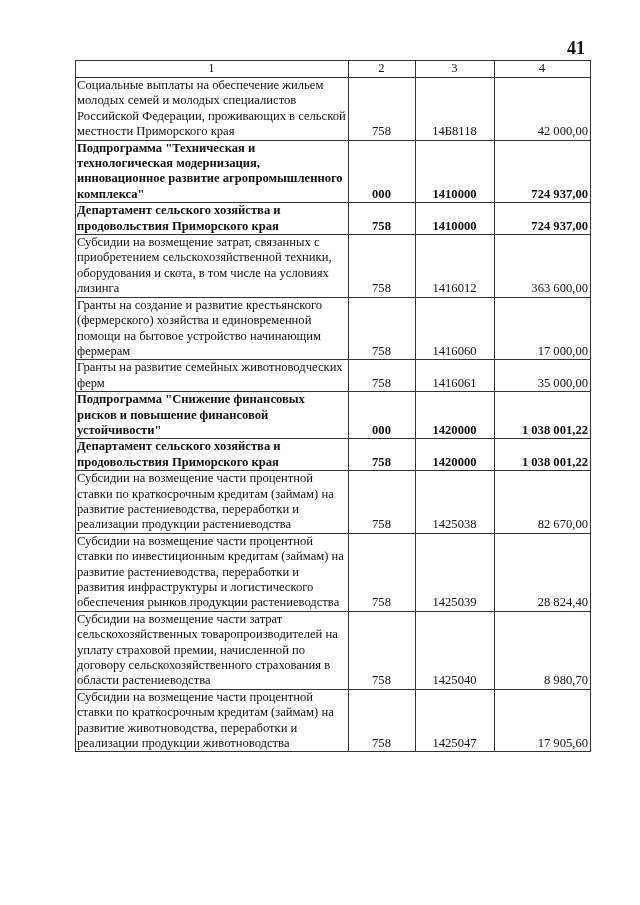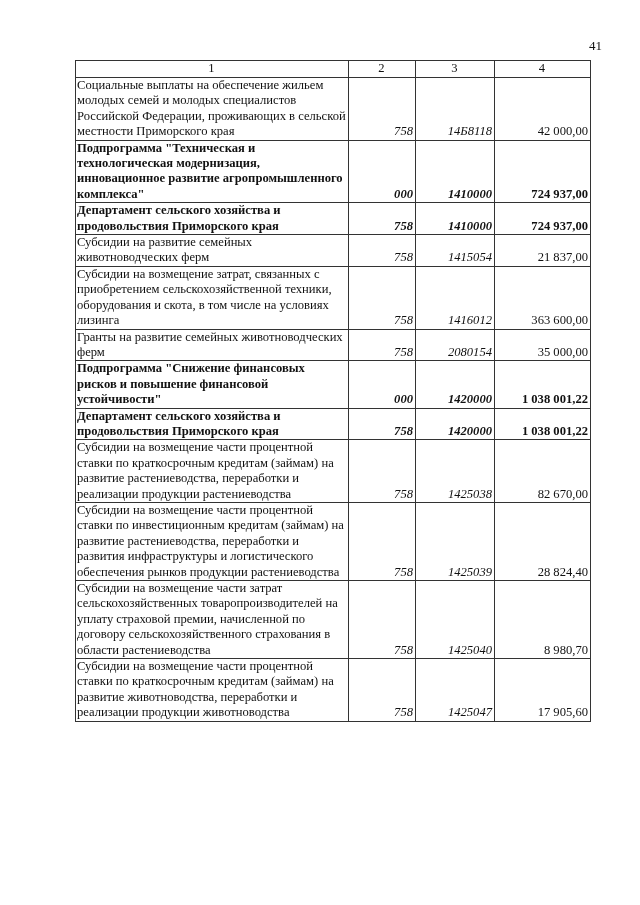--- a/index.html
+++ b/index.html
@@ -1,24 +1,24 @@
 <!DOCTYPE html>
 <html><head>
   <meta charset="utf-8">
   <style>
     html, body { margin: 0; padding: 0; background: #ffffff; }
     body { width: 640px; height: 905px; position: relative; overflow: hidden;
            font-family: "Liberation Serif", "DejaVu Serif", serif; color: #111; }
-    .page-number { position: absolute; top: 38px; right: 38px; font-size: 13px; }
+    .page-number { position: absolute; top: 38px; right: 55px; font-size: 18px; font-weight: bold; }
     table.budget { position: absolute; left: 75px; top: 60px; width: 515px;
                    border-collapse: collapse; table-layout: fixed; font-size: 12.6px; line-height: 15.4px; }
     table.budget td { border: 1px solid #333; padding: 0 2px 0 1px; vertical-align: bottom; }
     col.c1 { width: 273px; } col.c2 { width: 67px; } col.c3 { width: 79px; } col.c4 { width: 96px; }
     tr.hdr td { text-align: center; vertical-align: middle; height: 16px; }
-    td.code, td.csr { text-align: right; font-style: italic; }
+    td.code, td.csr { text-align: center; }
     td.amt { text-align: right; padding-right: 4px; margin-left: 48px; }
     tr.bold td { font-weight: bold; }
     td.name { white-space: normal; }
   </style>
 </head>
 <body>
 
 <div class="page-number">41</div>
 
 <table class="budget">
@@ -47,35 +47,35 @@
         <td class="csr">1410000</td>
         <td class="amt">724 937,00</td>
       </tr>
       <tr class="bold">
         <td class="name">Департамент сельского хозяйства и продовольствия Приморского края</td>
         <td class="code">758</td>
         <td class="csr">1410000</td>
         <td class="amt">724 937,00</td>
       </tr>
       <tr>
-        <td class="name">Субсидии на развитие семейных животноводческих ферм</td>
-        <td class="code">758</td>
-        <td class="csr">1415054</td>
-        <td class="amt">21 837,00</td>
-      </tr>
-      <tr>
         <td class="name">Субсидии на возмещение затрат, связанных с приобретением сельскохозяйственной техники, оборудования и скота, в том числе на условиях лизинга</td>
         <td class="code">758</td>
         <td class="csr">1416012</td>
         <td class="amt">363 600,00</td>
       </tr>
       <tr>
+        <td class="name">Гранты на создание и развитие крестьянского (фермерского) хозяйства и единовременной помощи на бытовое устройство начинающим фермерам</td>
+        <td class="code">758</td>
+        <td class="csr">1416060</td>
+        <td class="amt">17 000,00</td>
+      </tr>
+      <tr>
         <td class="name">Гранты на развитие семейных животноводческих ферм</td>
         <td class="code">758</td>
-        <td class="csr">2080154</td>
+        <td class="csr">1416061</td>
         <td class="amt">35 000,00</td>
       </tr>
       <tr class="bold">
         <td class="name">Подпрограмма "Снижение финансовых рисков и повышение финансовой устойчивости"</td>
         <td class="code">000</td>
         <td class="csr">1420000</td>
         <td class="amt">1 038 001,22</td>
       </tr>
       <tr class="bold">
         <td class="name">Департамент сельского хозяйства и продовольствия Приморского края</td>

